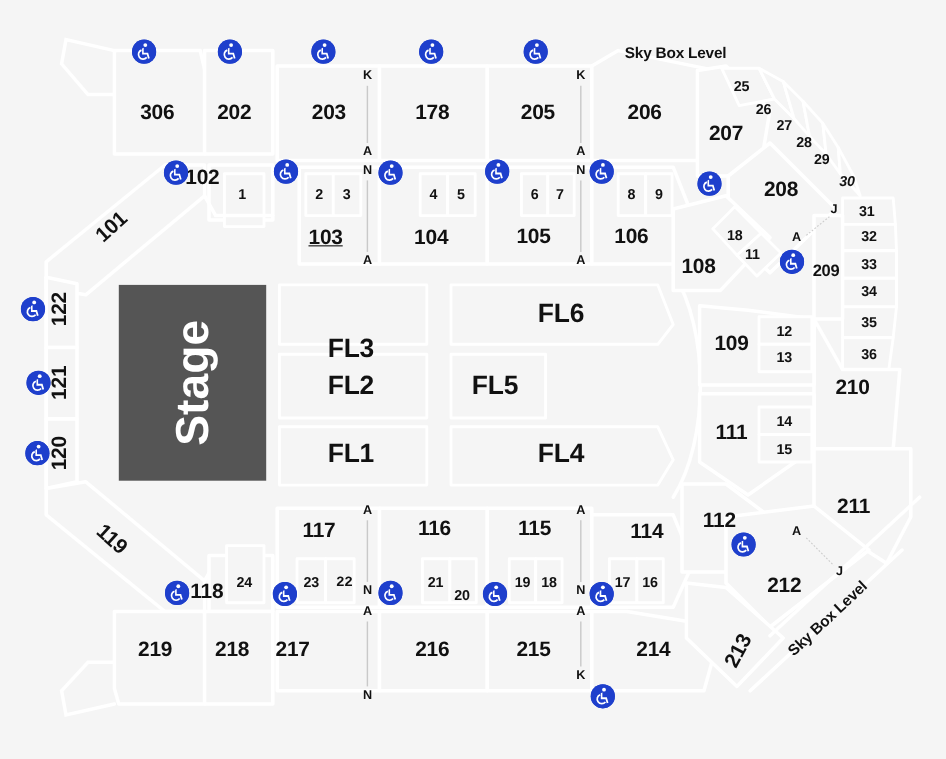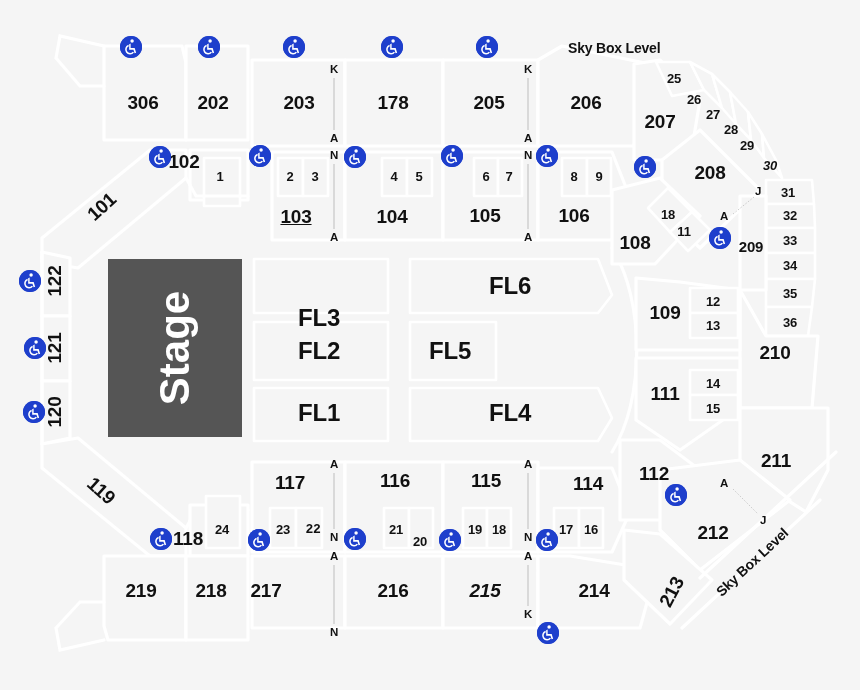--- a/index.html
+++ b/index.html
@@ -229,21 +229,21 @@
   <div class="lbl mid" style="left:420px;top:541px;">20</div>
   <div class="lbl mid" style="left:475px;top:529px;">19</div>
   <div class="lbl mid" style="left:499px;top:529px;">18</div>
   <div class="lbl mid" style="left:566px;top:529px;">17</div>
   <div class="lbl mid" style="left:591px;top:529px;">16</div>
 
   <div class="lbl big" style="left:141px;top:591px;">219</div>
   <div class="lbl big" style="left:211px;top:591px;">218</div>
   <div class="lbl big" style="left:266px;top:591px;">217</div>
   <div class="lbl big" style="left:393px;top:591px;">216</div>
-  <div class="lbl big" style="left:485px;top:591px;font-style:italic;">215</div>
+  <div class="lbl big" style="left:485px;top:591px;">215</div>
   <div class="lbl big" style="left:594px;top:591px;">214</div>
 
   <div class="lbl big" style="left:660px;top:122px;">207</div>
   <div class="lbl big" style="left:710px;top:173px;">208</div>
   <div class="lbl small" style="left:751px;top:246px;">209</div>
   <div class="lbl big" style="left:775px;top:353px;">210</div>
   <div class="lbl big" style="left:776px;top:461px;">211</div>
   <div class="lbl big" style="left:713px;top:533px;">212</div>
   <div class="lbl big" style="left:672px;top:592px;transform:translate(-50%,-50%) rotate(-62deg);">213</div>
   <div class="lbl big" style="left:635px;top:243px;">108</div>

